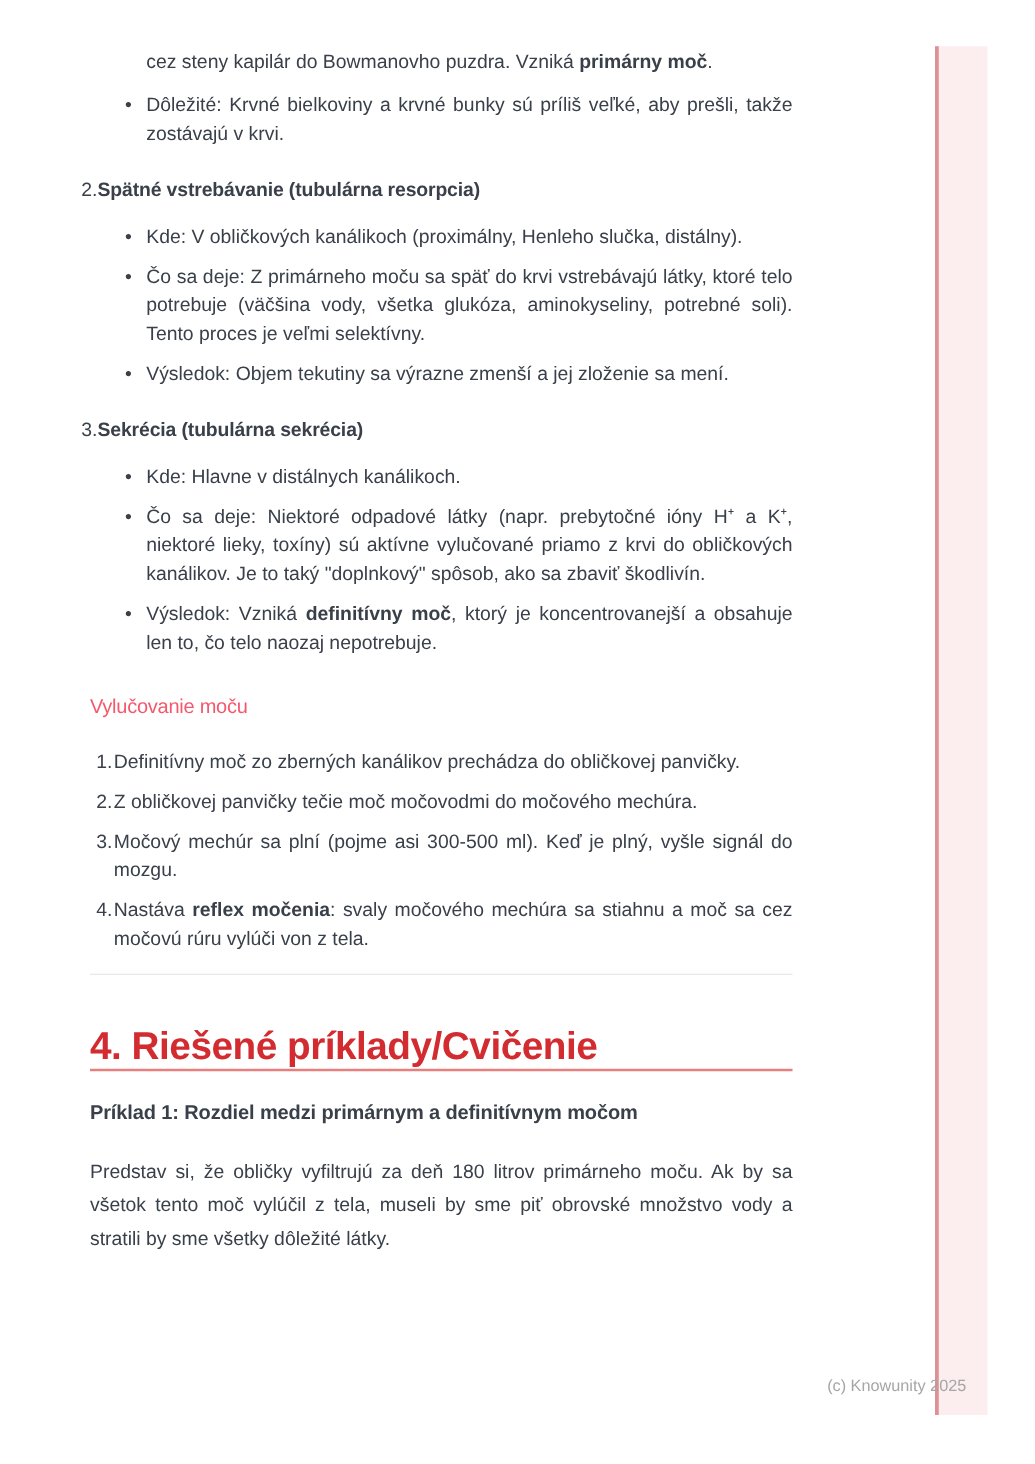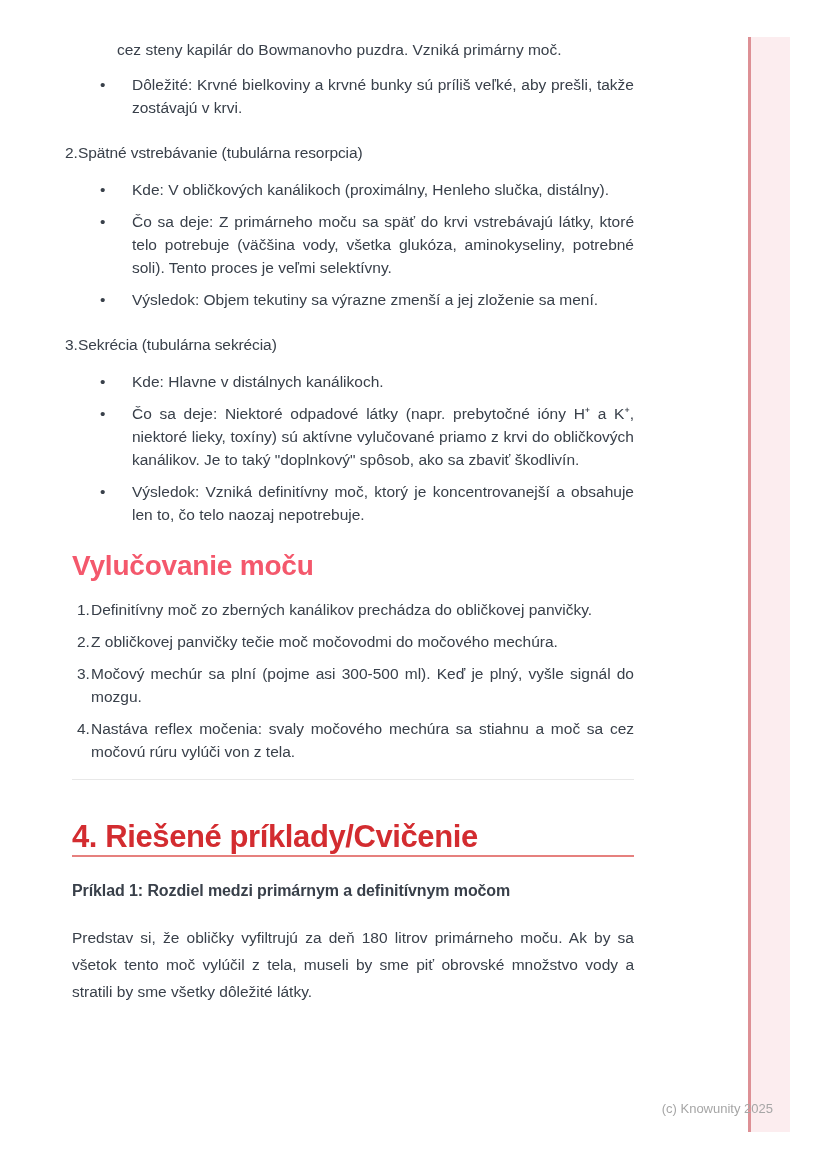--- a/index.html
+++ b/index.html
@@ -34,48 +34,47 @@
     position: relative;
     padding: 38px 194px 0 72px;
     font-size: 15.5px;
     line-height: 23px;
     z-index: 0;
   }
   .continuation {
     margin: 0 0 12px 45px;
     text-align: justify;
   }
-  b { font-weight: normal; }
+  b { font-weight: bold; }
   ul.bullet-list {
     list-style: none;
     margin: 0 0 0 45px;
     padding: 0;
   }
   li.bullet {
     display: flex;
     margin: 0 0 9px 0;
     text-align: justify;
-    gap: 15px;
   }
   .blt {
     flex: 0 0 17px;
     margin-left: -17px;
   }
   .blt::before { content: "\2022"; }
   .bullet .txt { flex: 1; }
   .ol-section { margin: 0; }
   .ol-head {
     display: flex;
     margin: 22px 0 14px -7px;
   }
   .ol-num { flex: 0 0 13px; }
   .ol-head b { letter-spacing: -0.1px; }
   h2.sub {
-    font-size: 28px;
-    font-weight: bold;
+    font-size: 16px;
+    font-weight: normal;
     color: var(--heading_pink);
     margin: 26px 0 18px 0;
     letter-spacing: -0.2px;
     line-height: 28px;
   }
   ol.steps {
     list-style: none;
     margin: 0; padding: 0;
   }
   li.step {

